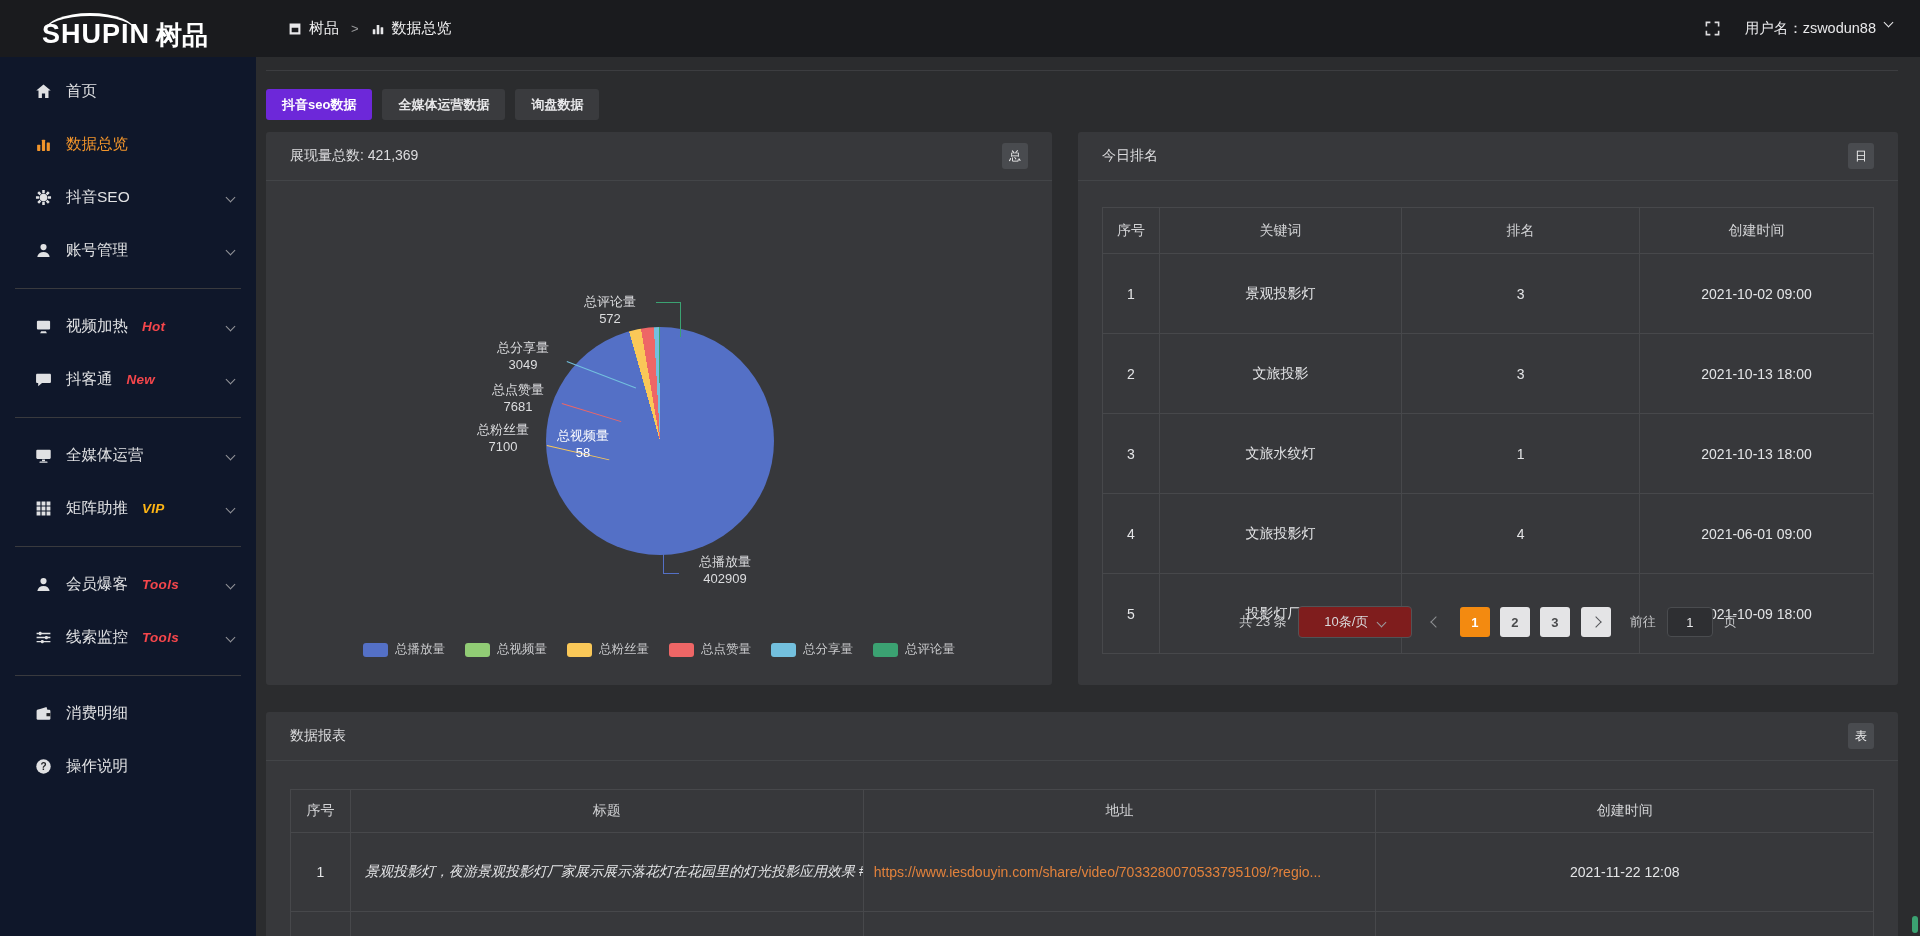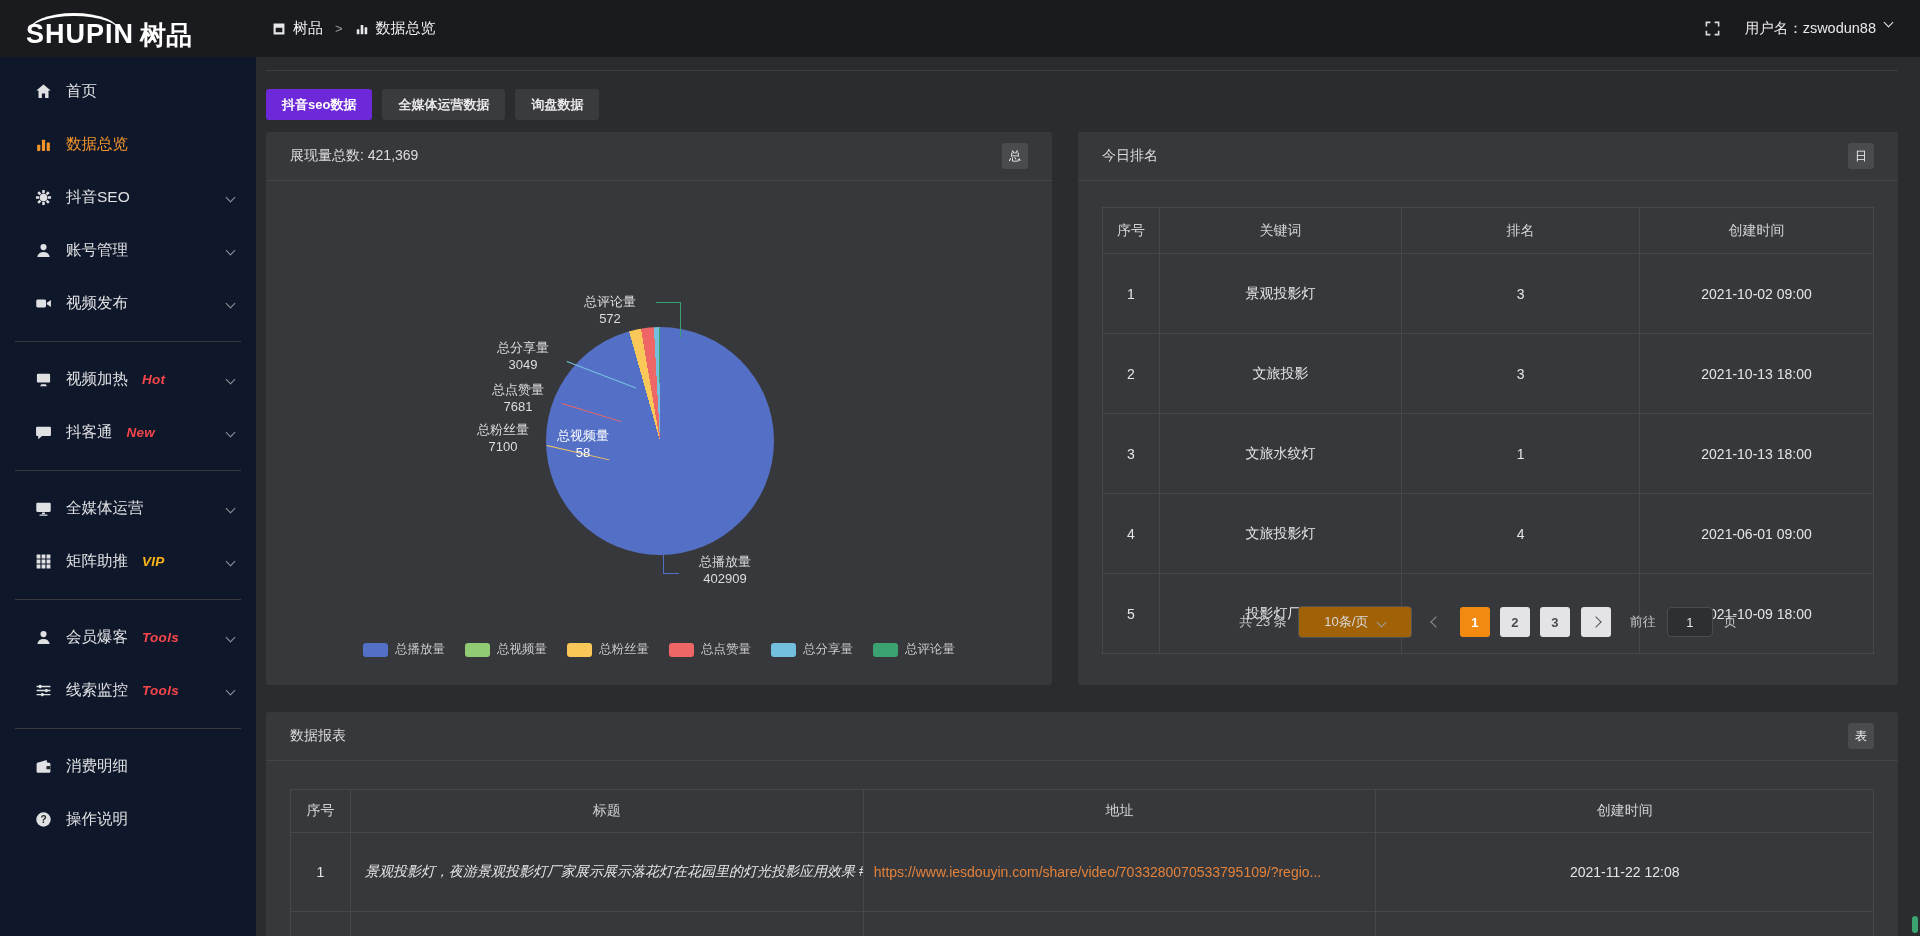--- a/index.html
+++ b/index.html
@@ -1,21 +1,21 @@
 <!DOCTYPE html>
 <html><head>
 <meta charset="utf-8">
 <style>
   html,body{margin:0;padding:0;background:#111;}
   body{font-family:"Liberation Sans","DejaVu Sans",sans-serif;-webkit-font-smoothing:antialiased;}
   .app{position:relative;width:1920px;height:936px;overflow:hidden;background:#2b2c2e;}
 
   
   .topbar{position:absolute;left:0;top:0;right:0;height:57px;background:#1a1b1e;display:flex;align-items:center;z-index:5;}
-  .logo{width:256px;box-sizing:border-box;padding-left:26px;display:flex;align-items:flex-end;position:relative;cursor:pointer;}
+  .logo{width:256px;box-sizing:border-box;padding-left:26px;display:flex;align-items:flex-end;position:relative;cursor:pointer;margin-left:16px;}
   .logo-arc{position:absolute;left:28px;top:4px;width:92px;height:16px;border-top:3px solid #fff;border-radius:50% 50% 0 0/100% 100% 0 0;}
   .logo-en{font-size:27px;font-weight:800;color:#fff;letter-spacing:1px;line-height:1;padding-top:12px;}
   .logo-cn{font-size:26px;font-weight:800;color:#fff;margin-left:6px;line-height:1;}
   .crumbs{display:flex;align-items:center;margin-left:16px;font-size:15px;color:#f0f0f1;}
   .crumb{display:flex;align-items:center;gap:7px;cursor:pointer;}
   .bc-ic svg{width:14px;height:14px;fill:#e8e8ea;display:block;}
   .bc-sep{color:#9a9b9d;margin:0 12px;font-size:13px;}
   .top-right{margin-left:auto;margin-right:28px;display:flex;align-items:center;gap:24px;color:#e9e9eb;}
   .fs-btn svg{width:17px;height:17px;fill:#dcdcde;display:block;cursor:pointer;}
   .user{display:flex;gap:9px;font-size:14.5px;cursor:pointer;}
@@ -84,21 +84,21 @@
   .p-report th:nth-child(1){width:3.6%;}
   .p-report th:nth-child(2){width:32.2%;}
   .p-report th:nth-child(3){width:32.2%;}
   .p-report td.title-cell{text-align:right;padding:0 2px 0 14px;font-style:italic;}
   .p-report td.link-cell{text-align:left;padding:0 2px 0 10px;}
   .t-link{color:#E2823C;cursor:pointer;}
   .p-report tr.filler td{height:66px;}
 
   
   .pager{position:absolute;left:24px;right:24px;bottom:16px;display:flex;align-items:center;justify-content:center;gap:11px;font-size:13px;color:#c6c7c9;}
-  .pg-size{height:30px;min-width:88px;padding:0 12px;background:#a16207;border:1px solid #515356;border-radius:4px;display:flex;align-items:center;justify-content:center;gap:10px;color:#d8d9db;cursor:pointer;}
+  .pg-size{height:30px;min-width:88px;padding:0 12px;background:#7f1d1d;border:1px solid #515356;border-radius:4px;display:flex;align-items:center;justify-content:center;gap:10px;color:#d8d9db;cursor:pointer;}
   .pg-size .chev{color:#9b9c9f;}
   .pg-prev{width:26px;height:30px;display:flex;align-items:center;justify-content:center;color:#8e9093;cursor:pointer;}
   .pg-page{min-width:30px;height:30px;border-radius:3px;background:#e4e4e6;color:#4a4b4d;display:flex;align-items:center;justify-content:center;font-weight:bold;cursor:pointer;}
   .pg-page.active{color:#fff;}
   .pg-next{width:30px;height:30px;border-radius:3px;background:#e4e4e6;color:#55565a;display:flex;align-items:center;justify-content:center;cursor:pointer;}
   .pg-goto{margin-left:8px;}
   .pg-input{width:44px;height:28px;background:#2e2f32;border:1px solid #4a4c4f;border-radius:4px;display:flex;align-items:center;justify-content:center;color:#e8e8ea;cursor:text;}
 
   .chev{display:inline-block;width:7px;height:7px;border-right:1.6px solid currentColor;border-bottom:1.6px solid currentColor;transform:rotate(45deg);}
   .chev.sm{width:6px;height:6px;}
@@ -186,30 +186,20 @@
         <div class="sb-item">
           <span class="sb-icon">
             <svg viewBox="0 0 16 16">
               <circle cx="8" cy="4.8" r="2.9"></circle>
               <path d="M2.2 14.2c.4-3.1 2.7-4.8 5.8-4.8s5.4 1.7 5.8 4.8z"></path>
             </svg>
           </span>
           <span>账号管理</span>
           <span class="chev sm"></span>
         </div>
-        <div class="sb-item">
-          <span class="sb-icon">
-            <svg viewBox="0 0 16 16">
-              <rect x="1.2" y="4.2" width="9.2" height="7.6" rx="1.4"></rect>
-              <path d="M11.2 7.2 15 4.6v6.8l-3.8-2.6z"></path>
-            </svg>
-          </span>
-          <span>视频发布</span>
-          <span class="chev sm"></span>
-        </div>
         <div class="sb-divider"></div>
         <div class="sb-item">
           <span class="sb-icon">
             <svg viewBox="0 0 16 16">
               <rect x="1.8" y="2.6" width="12.4" height="8.2" rx="1"></rect>
               <path d="M5.8 12.4h4.4l1 2H4.8z"></path>
             </svg>
           </span>
           <span>视频加热</span>
           <i class="sb-badge" style="color:#F5464B">Hot</i>

